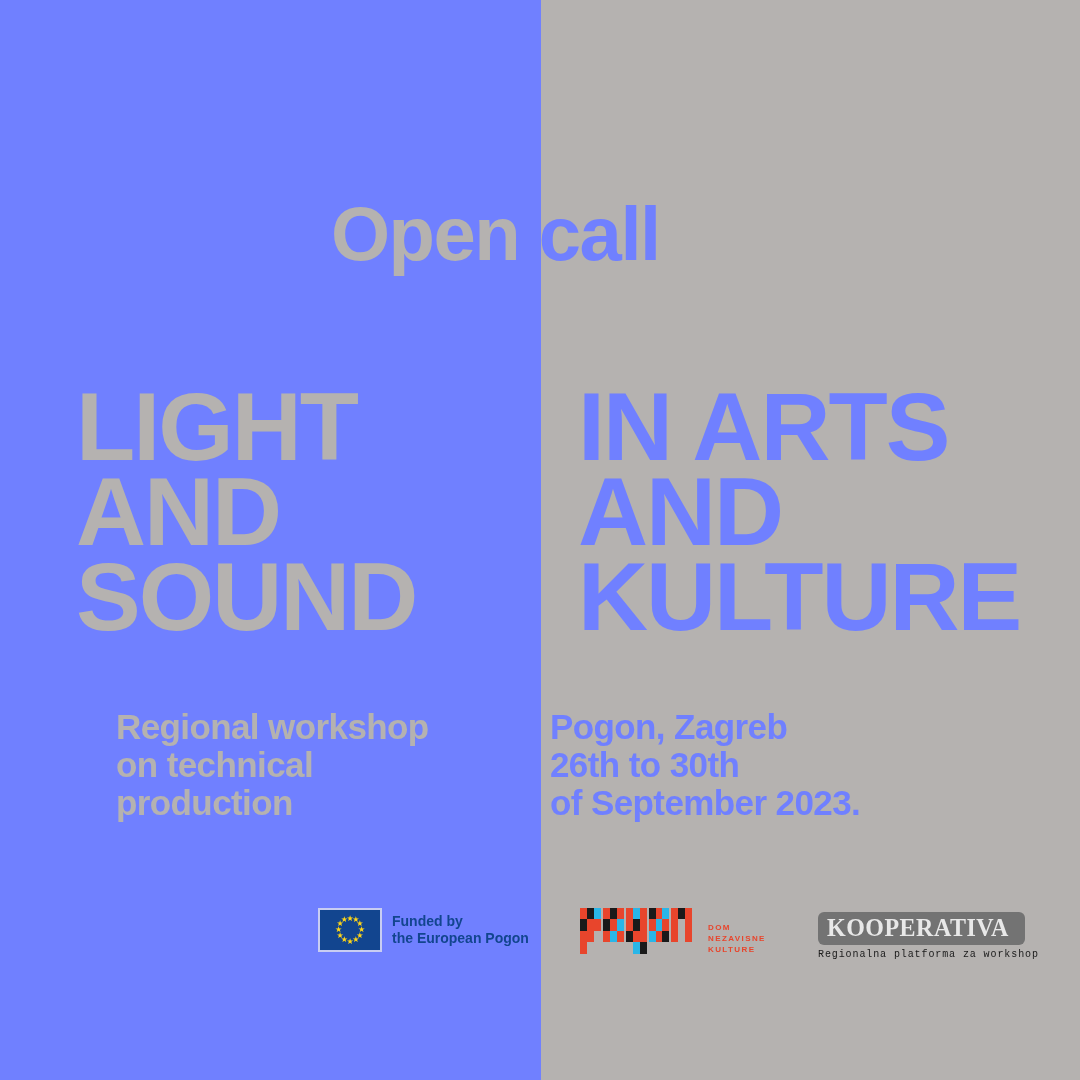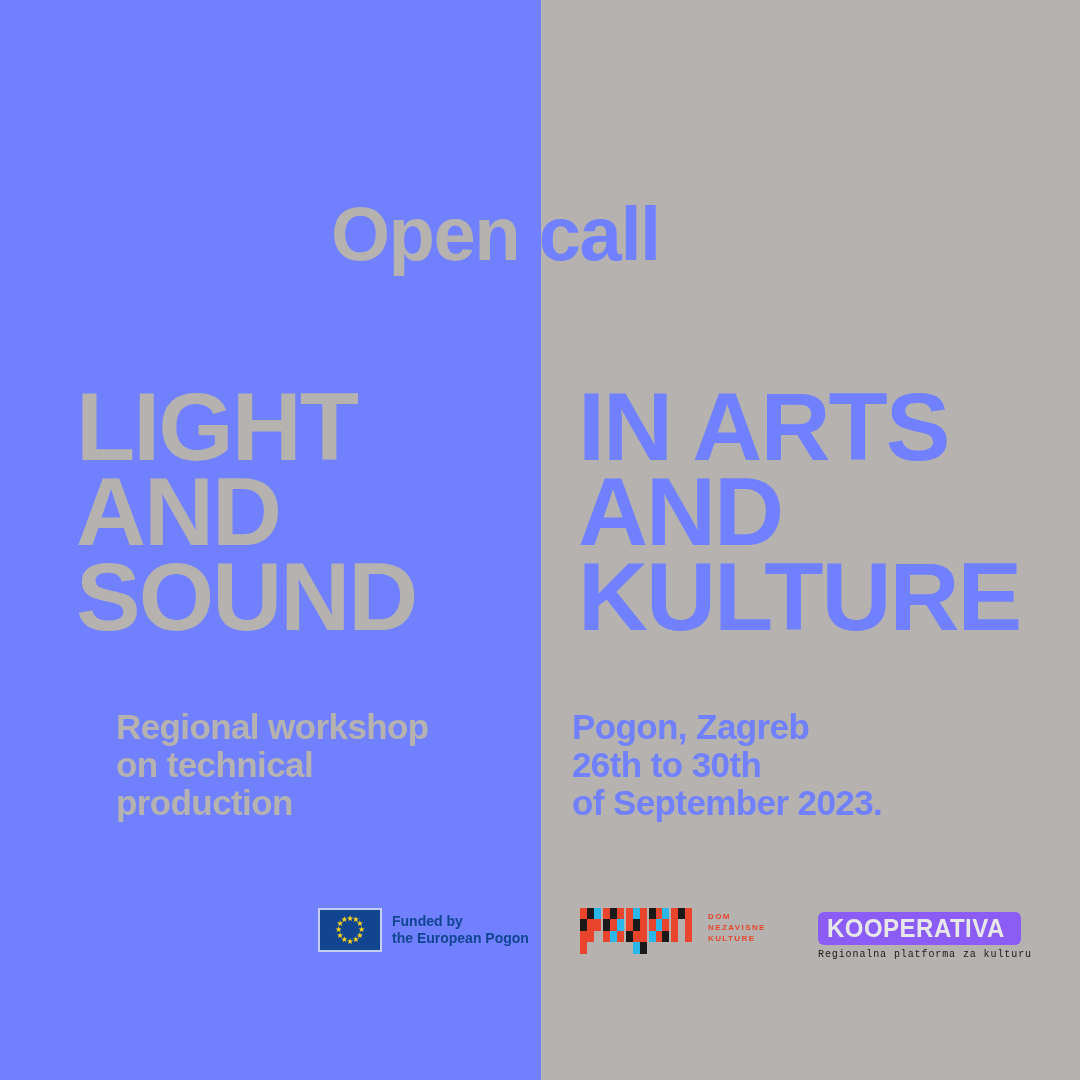--- a/index.html
+++ b/index.html
@@ -73,21 +73,21 @@
   .subtext {
     position: absolute;
     font-size: 35px;
     font-weight: bold;
     line-height: 38px;
     letter-spacing: -0.6px;
     white-space: pre-line;
     margin: 0;
   }
   .subtext.left  { left: 88px;  top: 708px; color: #b5b2b0; margin-left: 28px; }
-  .subtext.right { left: 572px; top: 708px; color: #7080ff; }
+  .subtext.right { left: 550px; top: 708px; color: #7080ff; }
 
   
   .logos {
     position: absolute;
     left: 0; top: 898px;
     width: 1080px; height: 80px;
   }
 
   
   .og {
@@ -157,41 +157,42 @@
   .pogon-mark {
     position: relative;
     width: 118px;
     height: 44px;
   }
   .pogon-mark i {
     position: absolute;
     display: block;
   }
   .pogon-caption {
-    margin-top: 3px;
+    margin-top: 14px;
     font-size: 8px;
     font-weight: bold;
     line-height: 11px;
     letter-spacing: 1.4px;
     color: #e8452c;
     white-space: pre-line;
     font-family: "Liberation Sans", sans-serif;
   }
 
   
   .koop {
     position: absolute;
     left: 818px; top: 14px;
     width: 170px;
   }
   .koop-box {
-    background: #8b5cf6;
+    background: #737373;
     border-radius: 6px;
     padding: 3px 9px 4px;
     display: inline-block;
+    font-family: Liberation Serif, serif;
   }
   .koop-name {
     color: #e8e8e8;
     font-size: 25px;
     font-weight: bold;
     letter-spacing: 0.5px;
     line-height: 26px;
     transform: scaleX(0.96);
     transform-origin: left center;
     display: block;
@@ -309,17 +310,17 @@
         </div>
       <div class="pogon-caption">DOM
 NEZAVISNE
 KULTURE</div>
     </div>
 
     <div class="koop">
       <div class="koop-box">
         <span class="koop-name">KOOPERATIVA</span>
       </div>
-      <div class="koop-tag">Regionalna platforma za kulturu</div>
+      <div class="koop-tag">Regionalna platforma za workshop</div>
     </div>
 
   </div>
 </div>
 
 </body></html>

